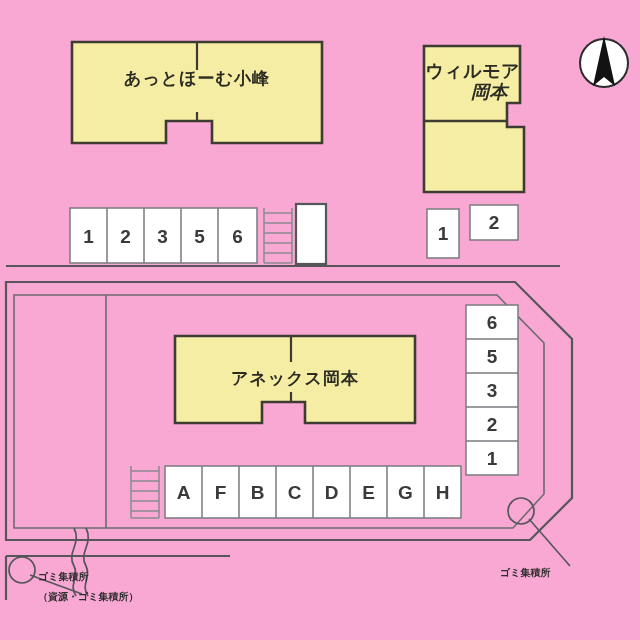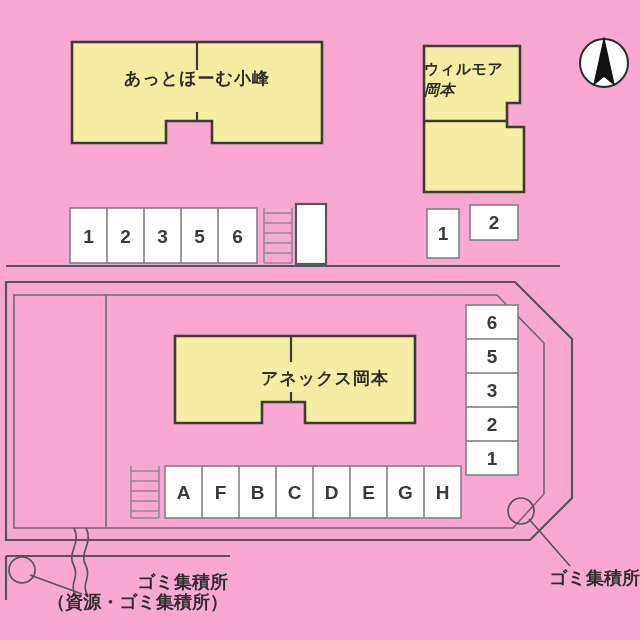--- a/index.html
+++ b/index.html
@@ -45,37 +45,37 @@
     line-height: 1.25;
   }
   .bldg-label {
     font-size: 17px;
     font-weight: bold;
     letter-spacing: 1px;
     text-align: center;
     color: #2b2b22;
   }
   .bldg-label-sm {
-    font-size: 15px;
+    font-size: 18px;
     font-weight: bold;
     letter-spacing: 0.5px;
-    text-align: left;
+    text-align: right;
     color: #2b2b22;
   }
   .stall-label {
     font-size: 19px;
     font-weight: bold;
     color: #3a3a3a;
     text-align: center;
   }
   .trash-label {
-    font-size: 18px;
+    font-size: 10px;
     font-weight: bold;
     color: #2e2e2e;
-    text-align: right;
+    text-align: left;
     line-height: 1.35;
   }
 </style>
 </head>
 <body>
 
 <div id="site-plan">
 
   <svg id="plan-svg" viewBox="0 0 640 640">
 
@@ -187,21 +187,21 @@
       <path class="compass-needle" d="M604,36 L615,86 L604,77 L593,86 Z"></path>
     </g>
 
   </svg>
 
   <div class="txt bldg-label" style="left:72px; top:68px; width:250px;">あっとほーむ小峰</div>
 
   <div class="txt bldg-label-sm" style="left:424px; top:60px; width:96px;">ウィルモア</div>
   <div class="txt bldg-label-sm" style="left:424px; top:81px; width:84px;font-style:italic;">岡本</div>
 
-  <div class="txt bldg-label" style="left:175px; top:368px; width:240px;padding-left:30px;">アネックス岡本</div>
+  <div class="txt bldg-label" style="left:175px; top:368px; width:240px;">アネックス岡本</div>
 
   <div class="txt stall-label" style="left:70px; top:225px; width:37px;">1</div>
   <div class="txt stall-label" style="left:107px; top:225px; width:37px;">2</div>
   <div class="txt stall-label" style="left:144px; top:225px; width:37px;">3</div>
   <div class="txt stall-label" style="left:181px; top:225px; width:37px;">5</div>
   <div class="txt stall-label" style="left:218px; top:225px; width:39px;">6</div>
 
   <div class="txt stall-label" style="left:427px; top:222px; width:32px;">1</div>
   <div class="txt stall-label" style="left:470px; top:211px; width:48px;">2</div>
 

